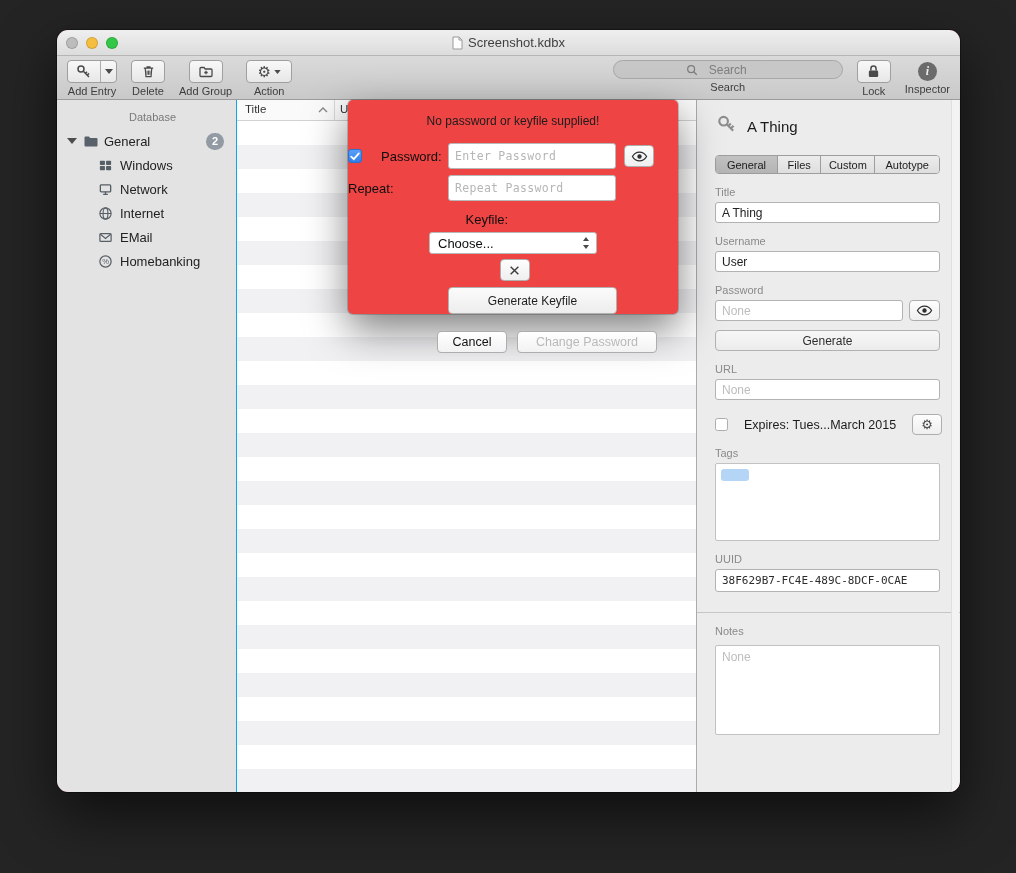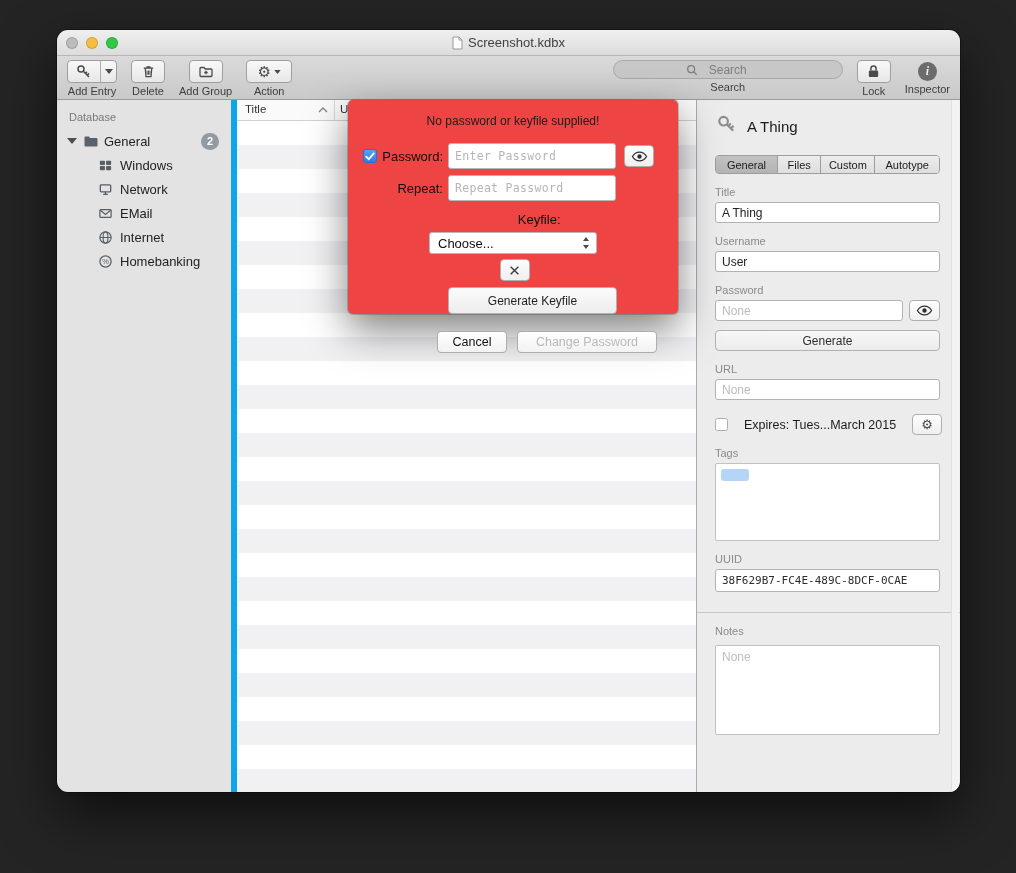--- a/index.html
+++ b/index.html
@@ -75,21 +75,21 @@
     width:19px; height:19px; border-radius:50%; background:#6b6b6b;
     color:#ececec; font-size:12px; font-weight:bold; font-style:italic;
     display:flex; align-items:center; justify-content:center; margin-top:2px;
     font-family:"Liberation Serif", serif;
   }
 
   
   .content{ display:flex; height:692px; }
 
   
-  .sidebar{ width:180px; background:#e3e3e3; border-right:6px solid #0ea5e9; padding-top:9px; }
+  .sidebar{ width:180px; background:#e3e3e3; border-right:1px solid #0ea5e9; padding-top:9px;text-align:center; }
   .sb-header{ font-size:11px; color:#787878; padding:2px 0 6px 12px; }
   .sb-row{ height:24px; display:flex; align-items:center; font-size:13px; color:#222; }
   .sb-root{ padding-left:10px; gap:5px; }
   .disclosure{
     width:0; height:0; border-left:5px solid transparent; border-right:5px solid transparent;
     border-top:6px solid #4d4d4d; margin-right:1px;
   }
   .sb-item{ padding-left:40px; gap:7px; }
   .sb-icon{ width:16px; height:16px; display:flex; align-items:center; justify-content:center; flex:none; }
   .badge{
@@ -182,21 +182,21 @@
     position:absolute; left:348px; top:100px; width:330px; height:214px;
     background:#ef4444; border-radius:5px; z-index:40;
     box-shadow:0 16px 40px rgba(0,0,0,.5), 0 0 0 1px rgba(0,0,0,.18);
     padding-top:14px;
   }
   .dlg-msg{ text-align:center; font-size:12px; color:#1c1c1c; }
   .dlg-row{ display:flex; align-items:center; margin-top:6px; gap:5px; }
   .dlg-row.first{ margin-top:15px; }
   .dlg-row.keyfile{ margin-top:11px;flex-direction:column; }
   .dlg-label-cell{
-    width:95px; display:flex; align-items:center; justify-content:flex-end; gap:5px; flex:none;
+    width:95px; display:flex; align-items:center; justify-content:flex-start; gap:19px; flex:none;
   }
   .dlg-label{ font-size:13px; color:#0e0e0e; white-space:nowrap; }
   .checkbox-checked{
     width:14px; height:14px; border-radius:3px; flex:none;
     background:linear-gradient(#5ba0f7,#2f7de8); border:1px solid #2a6fd4;
     display:flex; align-items:center; justify-content:center;
   }
   .dlg-input{
     width:168px; height:22px; background:#fff; border:1px solid #b7b7b7; border-radius:3px;
     font-size:12px; padding:12px 6px; outline:none; color:#222;
@@ -366,37 +366,37 @@
           <svg width="15" height="15" viewBox="0 0 16 16" fill="none" stroke="#565e66" stroke-width="1.4">
               <rect x="2.5" y="3" width="11" height="7.5" rx="1"></rect>
               <path d="M5.5 13.2h5M8 10.5v2.7"></path>
             </svg>
         </span>
         <span>Network</span>
       </div>
 
       <div class="sb-row sb-item">
         <span class="sb-icon">
-          <svg width="15" height="15" viewBox="0 0 16 16" fill="none" stroke="#565e66" stroke-width="1.3">
-              <rect x="2" y="3.8" width="12" height="8.4" rx="1"></rect>
-              <path d="M2.5 4.5 8 9l5.5-4.5"></path>
-            </svg>
-        </span>
-        <span>EMail</span>
-      </div>
-
-      <div class="sb-row sb-item">
-        <span class="sb-icon">
           <svg width="15" height="15" viewBox="0 0 16 16" fill="none" stroke="#565e66" stroke-width="1.2">
               <circle cx="8" cy="8" r="6"></circle>
               <ellipse cx="8" cy="8" rx="2.6" ry="6"></ellipse>
               <path d="M2 8h12"></path>
             </svg>
         </span>
         <span>Internet</span>
+      </div>
+
+      <div class="sb-row sb-item">
+        <span class="sb-icon">
+          <svg width="15" height="15" viewBox="0 0 16 16" fill="none" stroke="#565e66" stroke-width="1.3">
+              <rect x="2" y="3.8" width="12" height="8.4" rx="1"></rect>
+              <path d="M2.5 4.5 8 9l5.5-4.5"></path>
+            </svg>
+        </span>
+        <span>EMail</span>
       </div>
 
       <div class="sb-row sb-item">
         <span class="sb-icon">
           <svg width="15" height="15" viewBox="0 0 16 16">
               <circle cx="8" cy="8" r="6" fill="none" stroke="#565e66" stroke-width="1.3"></circle>
               <text x="8" y="10.8" font-size="8" text-anchor="middle" fill="#565e66" font-family="sans-serif">%</text>
             </svg>
         </span>
         <span>Homebanking</span>

